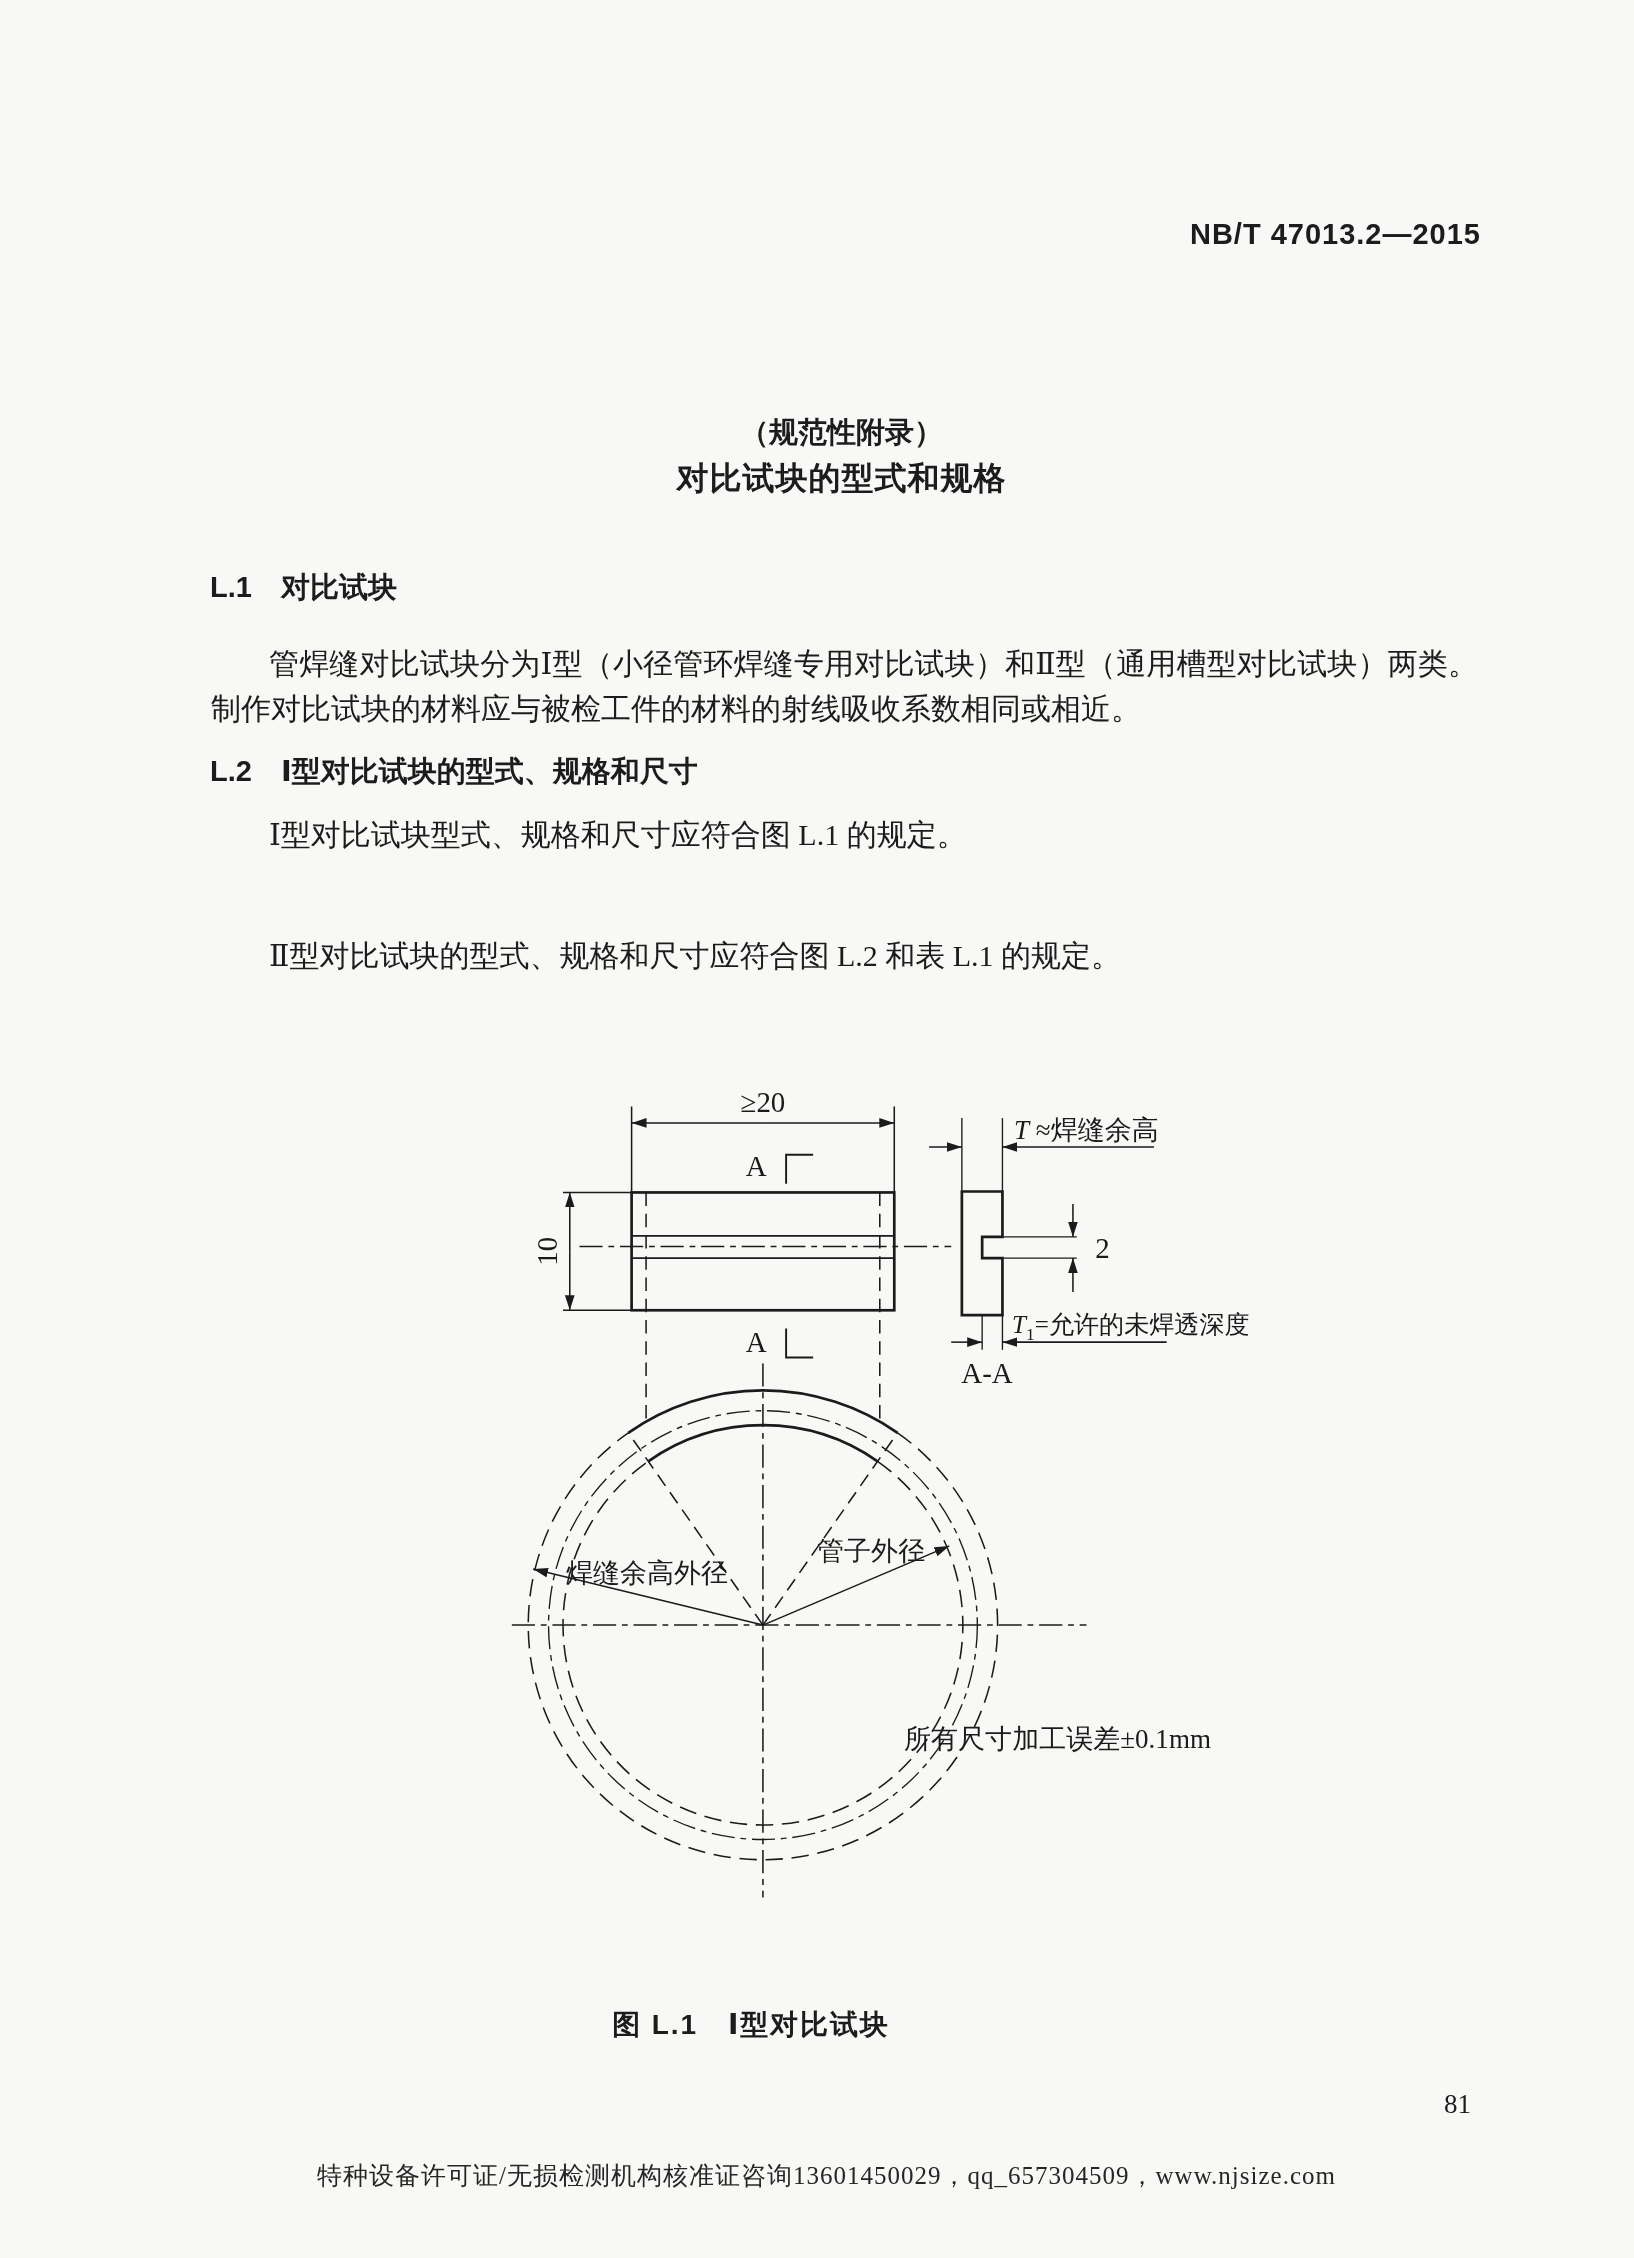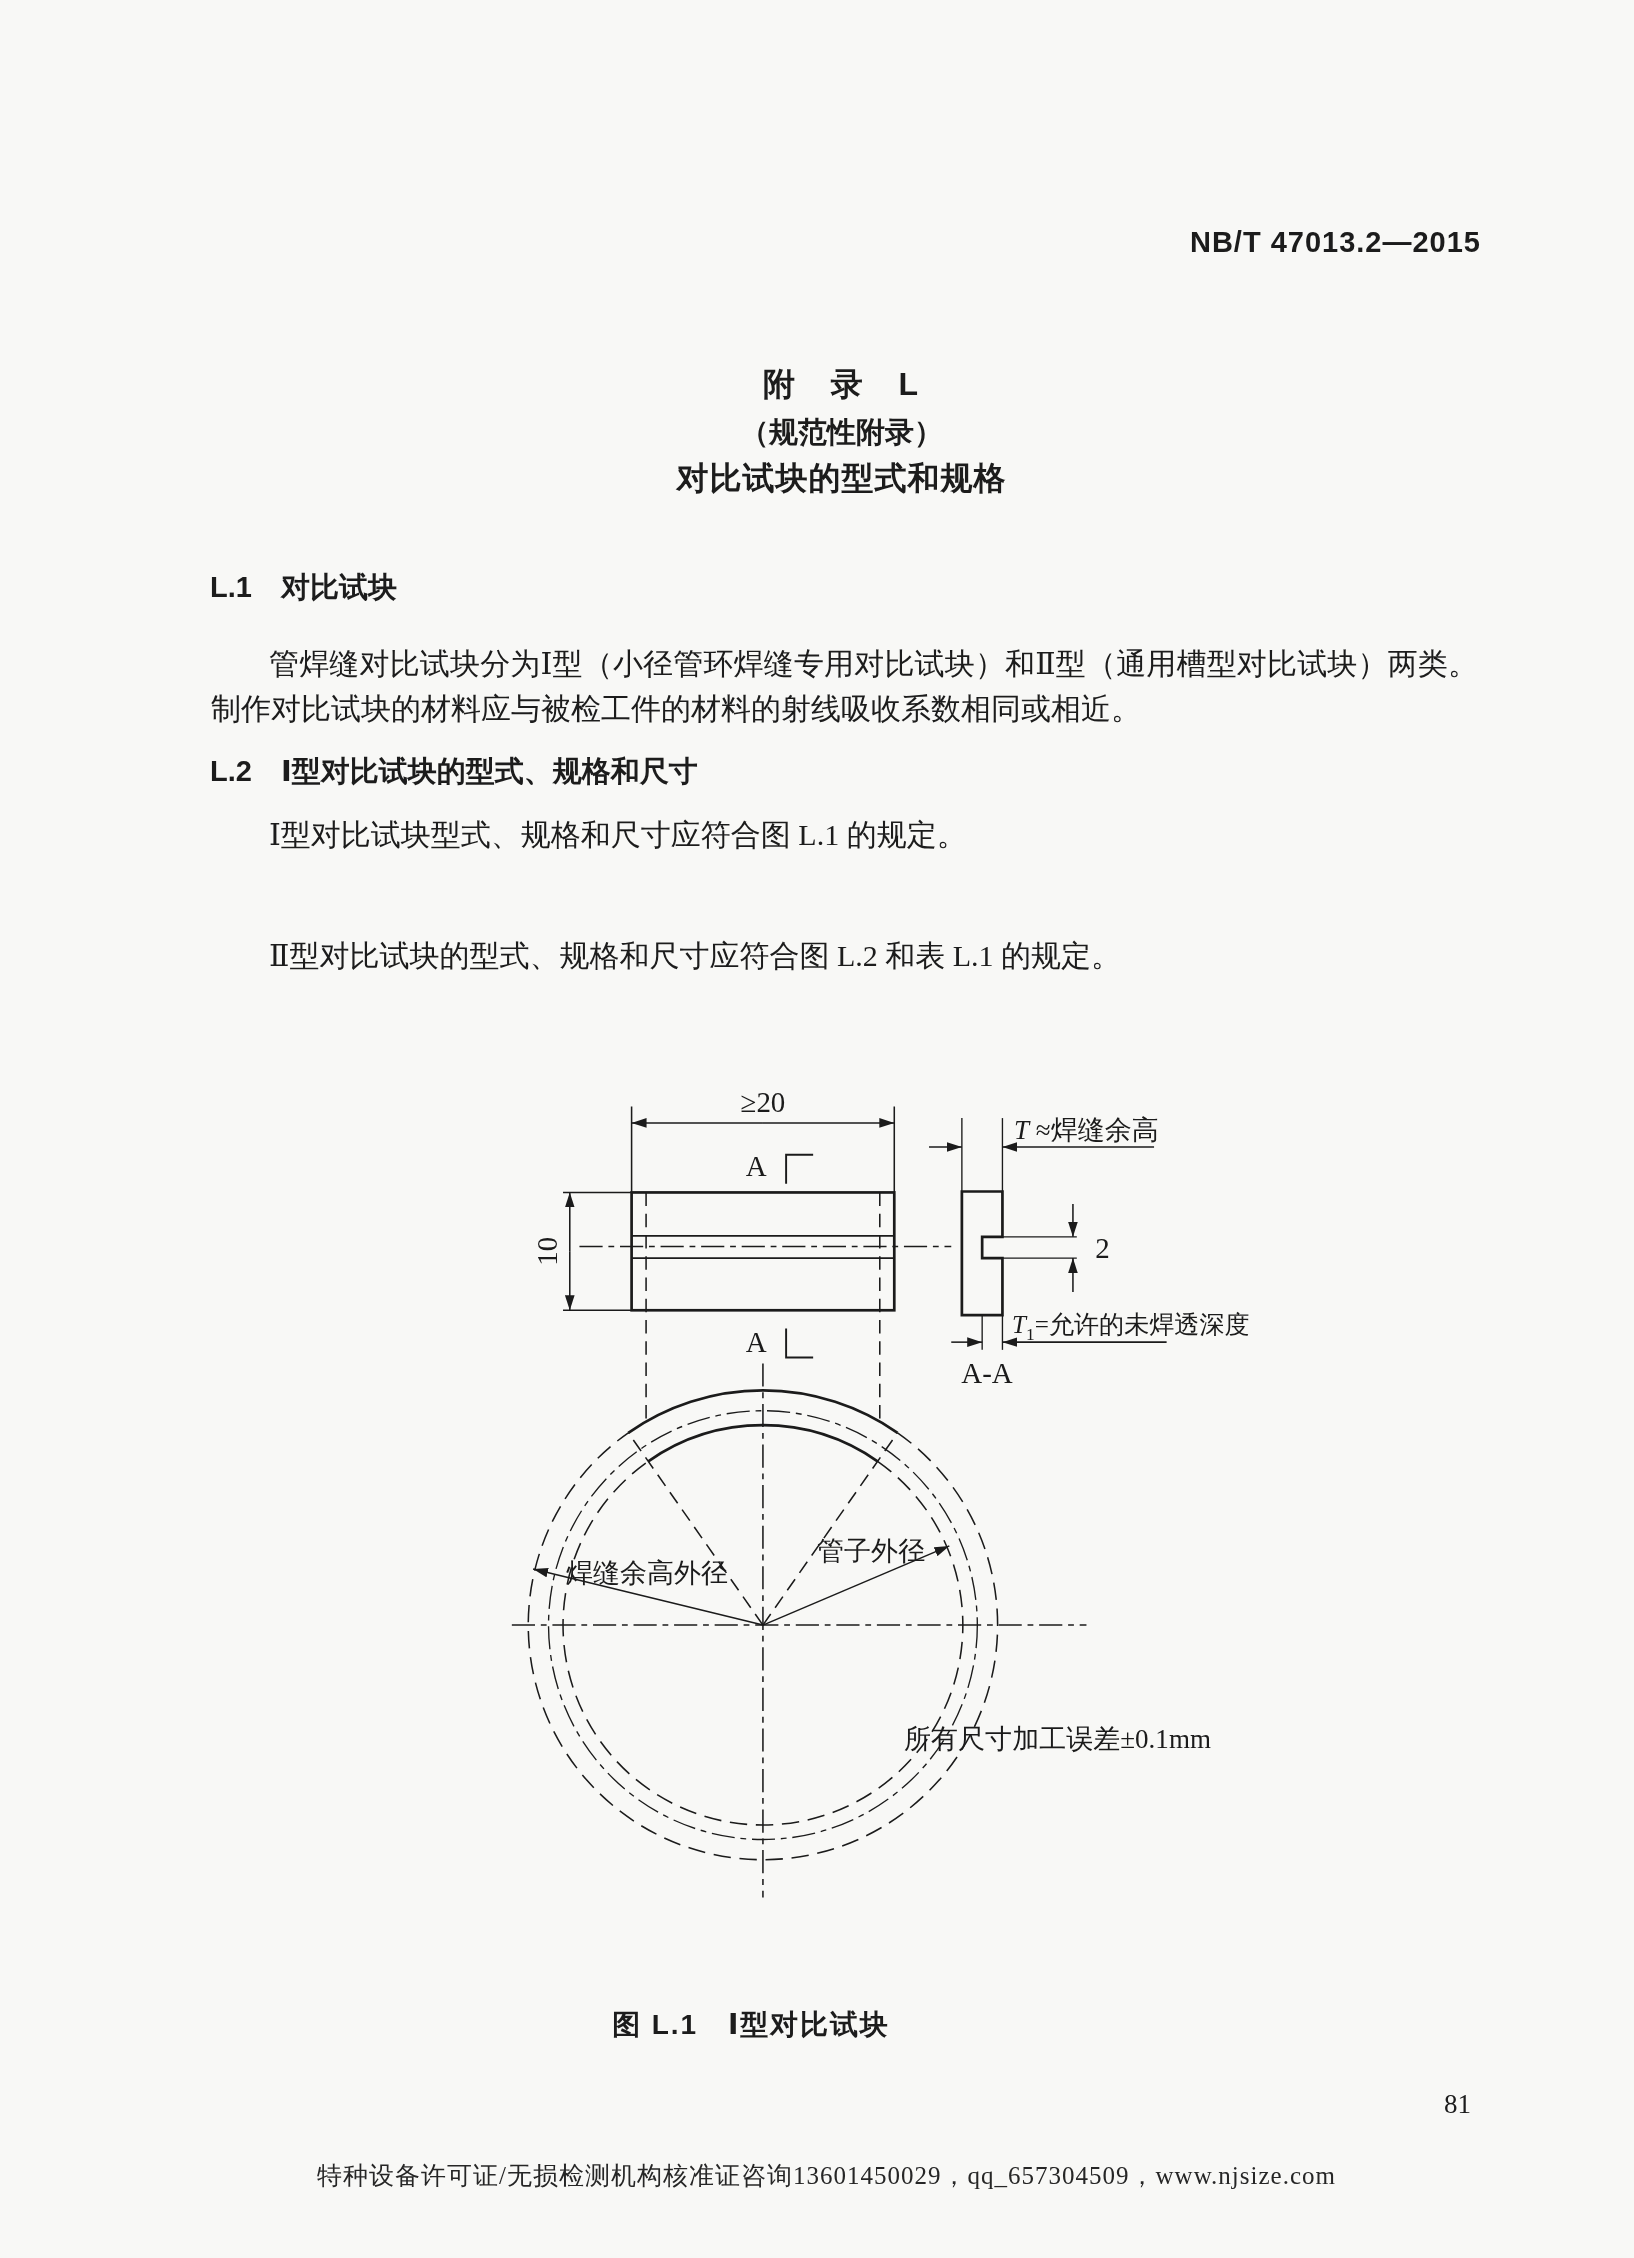--- a/index.html
+++ b/index.html
@@ -8,21 +8,21 @@
     width:1635px;height:2258px;
     background:#f8f8f6;
     color:#1c1c1c;
     overflow:hidden;
   }
   .abs{position:absolute;line-height:normal;}
   .sans{font-family:"Liberation Sans","DejaVu Sans",sans-serif;}
   .serif{font-family:"Liberation Serif","DejaVu Serif",serif;}
   .bold{font-weight:bold;}
   .center{text-align:center;}
-  #header-number{right:154px;top:226px;font-size:29px;letter-spacing:1px;}
+  #header-number{right:154px;top:218px;font-size:29px;letter-spacing:1px;}
   #title-1{left:50px;width:1583px;top:363px;font-size:32px;letter-spacing:1.9px;}
   #title-2{left:50px;width:1583px;top:413px;font-size:29px;}
   #title-3{left:50px;width:1583px;top:457px;font-size:32px;letter-spacing:1px;}
   .sec-heading{left:210px;font-size:29px;}
   #heading-l1{top:568px;}
   #heading-l2{top:752px;}
   #heading-l3{top:875px;}
   .body-par{
     left:211px;width:1267px;
     font-size:30px;line-height:45px;
@@ -49,21 +49,20 @@
   svg .lbl30{font-size:30px;}
   svg .it{font-style:italic;}
 </style>
 </head>
 <body>
 
 <div id="page">
 
   <div id="header-number" class="abs sans bold">NB/T 47013.2—2015</div>
 
-  <div id="title-1" class="abs sans bold center">附　录　L</div>
   <div id="title-2" class="abs sans bold center">（规范性附录）</div>
   <div id="title-3" class="abs sans bold center">对比试块的型式和规格</div>
 
   <div id="heading-l1" class="abs sans bold sec-heading">L.1　对比试块</div>
   <div id="par-l1" class="abs serif body-par">管焊缝对比试块分为Ⅰ型（小径管环焊缝专用对比试块）和Ⅱ型（通用槽型对比试块）两类。制作对比试块的材料应与被检工件的材料的射线吸收系数相同或相近。</div>
 
   <div id="heading-l2" class="abs sans bold sec-heading">L.2　Ⅰ型对比试块的型式、规格和尺寸</div>
   <div id="par-l2" class="abs serif body-par">Ⅰ型对比试块型式、规格和尺寸应符合图 L.1 的规定。</div>
 
   <div id="par-l3" class="abs serif body-par">Ⅱ型对比试块的型式、规格和尺寸应符合图 L.2 和表 L.1 的规定。</div>

